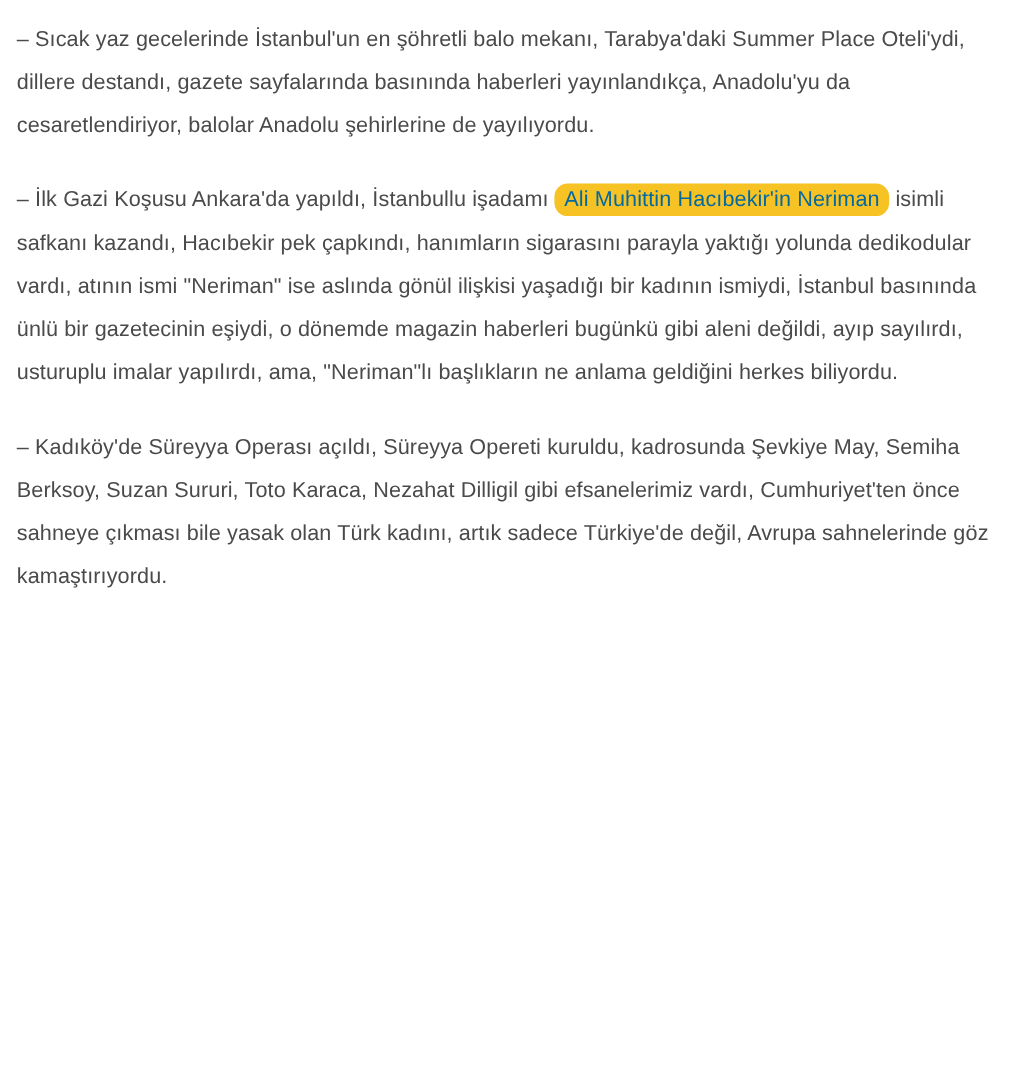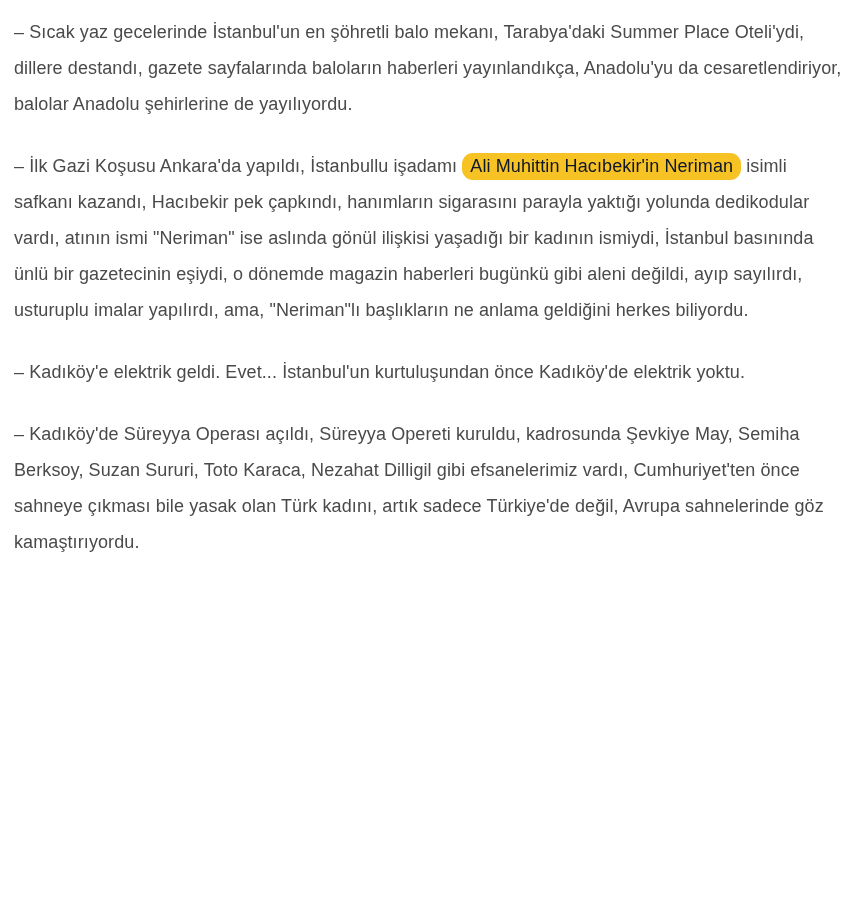--- a/index.html
+++ b/index.html
@@ -20,33 +20,32 @@
   .article p {
     font-family: "Liberation Sans", "DejaVu Sans", sans-serif;
     font-size: 18px;
     line-height: 36px;
     color: #4a4a4a;
     margin: 0 0 26px 0;
     letter-spacing: 0.1px;
   }
   mark.hl {
     background: #f7c224;
-    color: #0f172a;
+    color: #0369a1;
     padding: 3px 8px 4px 8px;
     border-radius: 11px;
     -webkit-box-decoration-break: clone;
     box-decoration-break: clone;
   }
 </style>
 </head>
 <body>
 
 <main class="article">
-  <p>– Sıcak yaz gecelerinde İstanbul'un en şöhretli balo mekanı, Tarabya'daki Summer Place Oteli'ydi, dillere destandı, gazete sayfalarında baloların haberleri yayınlandıkça, Anadolu'yu da cesaretlendiriyor, balolar Anadolu şehirlerine de yayılıyordu.</p>
+  <p>– Sıcak yaz gecelerinde İstanbul'un en şöhretli balo mekanı, Tarabya'daki Summer Place Oteli'ydi, dillere destandı, gazete sayfalarında basınında haberleri yayınlandıkça, Anadolu'yu da cesaretlendiriyor, balolar Anadolu şehirlerine de yayılıyordu.</p>
 
   <p><span>– İlk Gazi Koşusu Ankara'da yapıldı, İstanbullu işadamı </span><mark class="hl">Ali Muhittin Hacıbekir'in Neriman</mark><span> isimli safkanı kazandı, Hacıbekir pek çapkındı, hanımların sigarasını parayla yaktığı yolunda dedikodular vardı, atının ismi "Neriman" ise aslında gönül ilişkisi yaşadığı bir kadının ismiydi, İstanbul basınında ünlü bir gazetecinin eşiydi, o dönemde magazin haberleri bugünkü gibi aleni değildi, ayıp sayılırdı, usturuplu imalar yapılırdı, ama, "Neriman"lı başlıkların ne anlama geldiğini herkes biliyordu.</span></p>
 
 
-  <p>– Kadıköy'e elektrik geldi. Evet... İstanbul'un kurtuluşundan önce Kadıköy'de elektrik yoktu.</p>
 
   <p>– Kadıköy'de Süreyya Operası açıldı, Süreyya Opereti kuruldu, kadrosunda Şevkiye May, Semiha Berksoy, Suzan Sururi, Toto Karaca, Nezahat Dilligil gibi efsanelerimiz vardı, Cumhuriyet'ten önce sahneye çıkması bile yasak olan Türk kadını, artık sadece Türkiye'de değil, Avrupa sahnelerinde göz kamaştırıyordu.</p>
 
 </main>
 
 </body></html>

